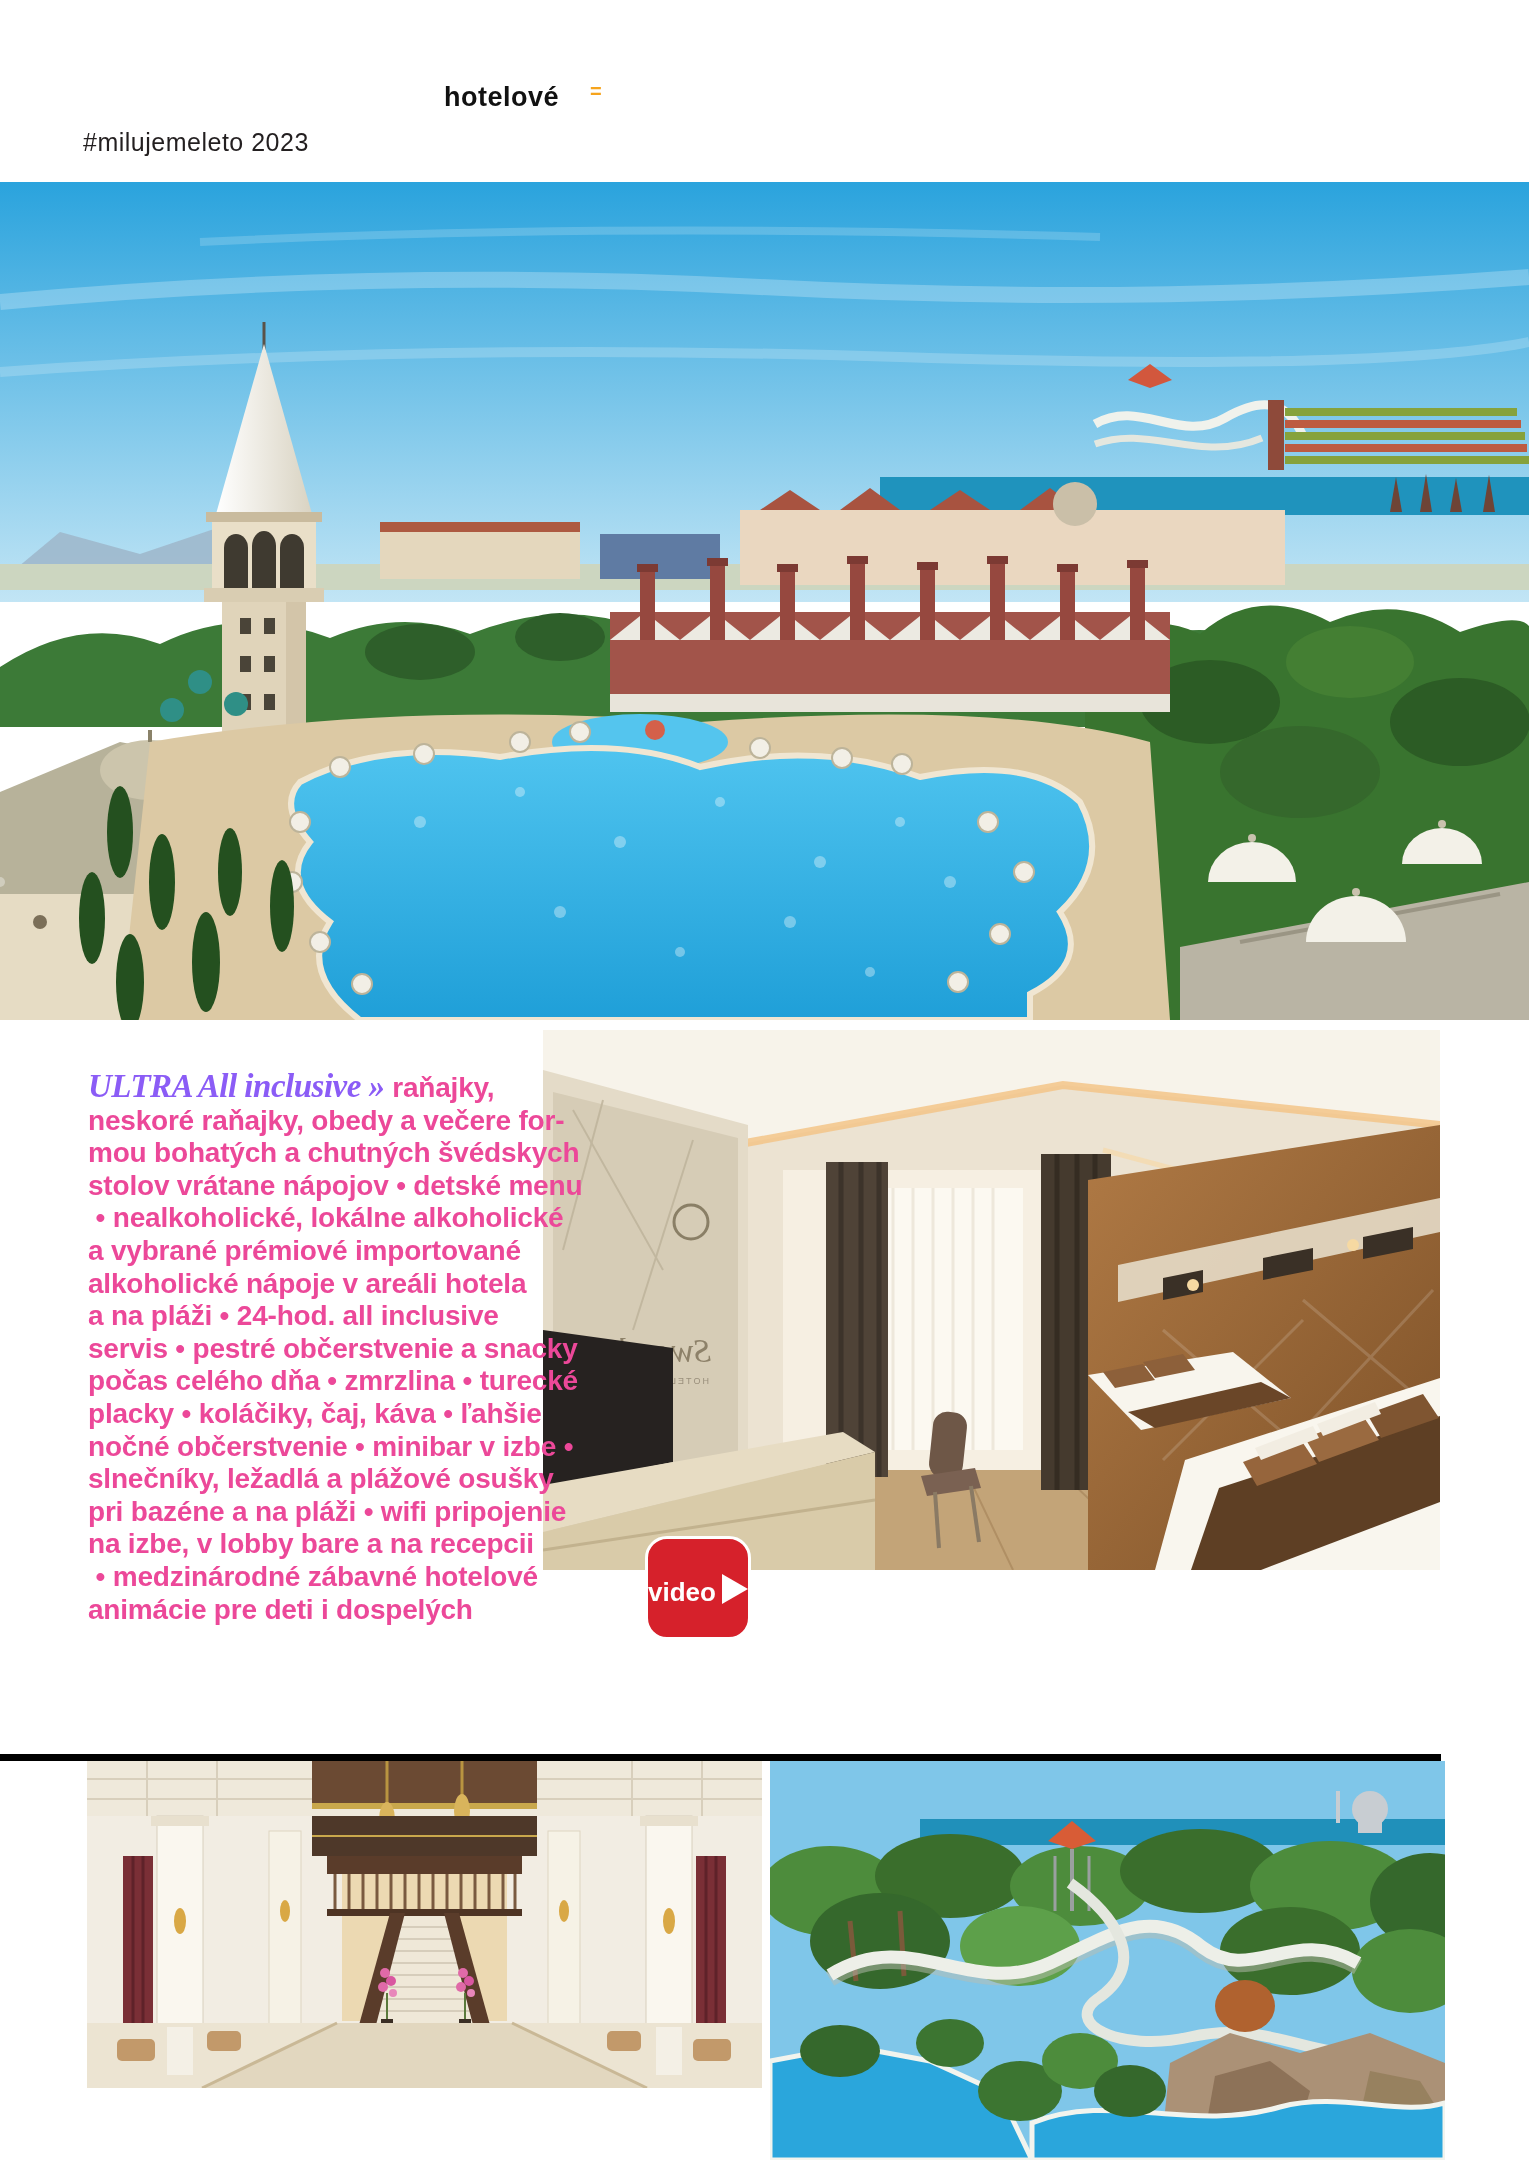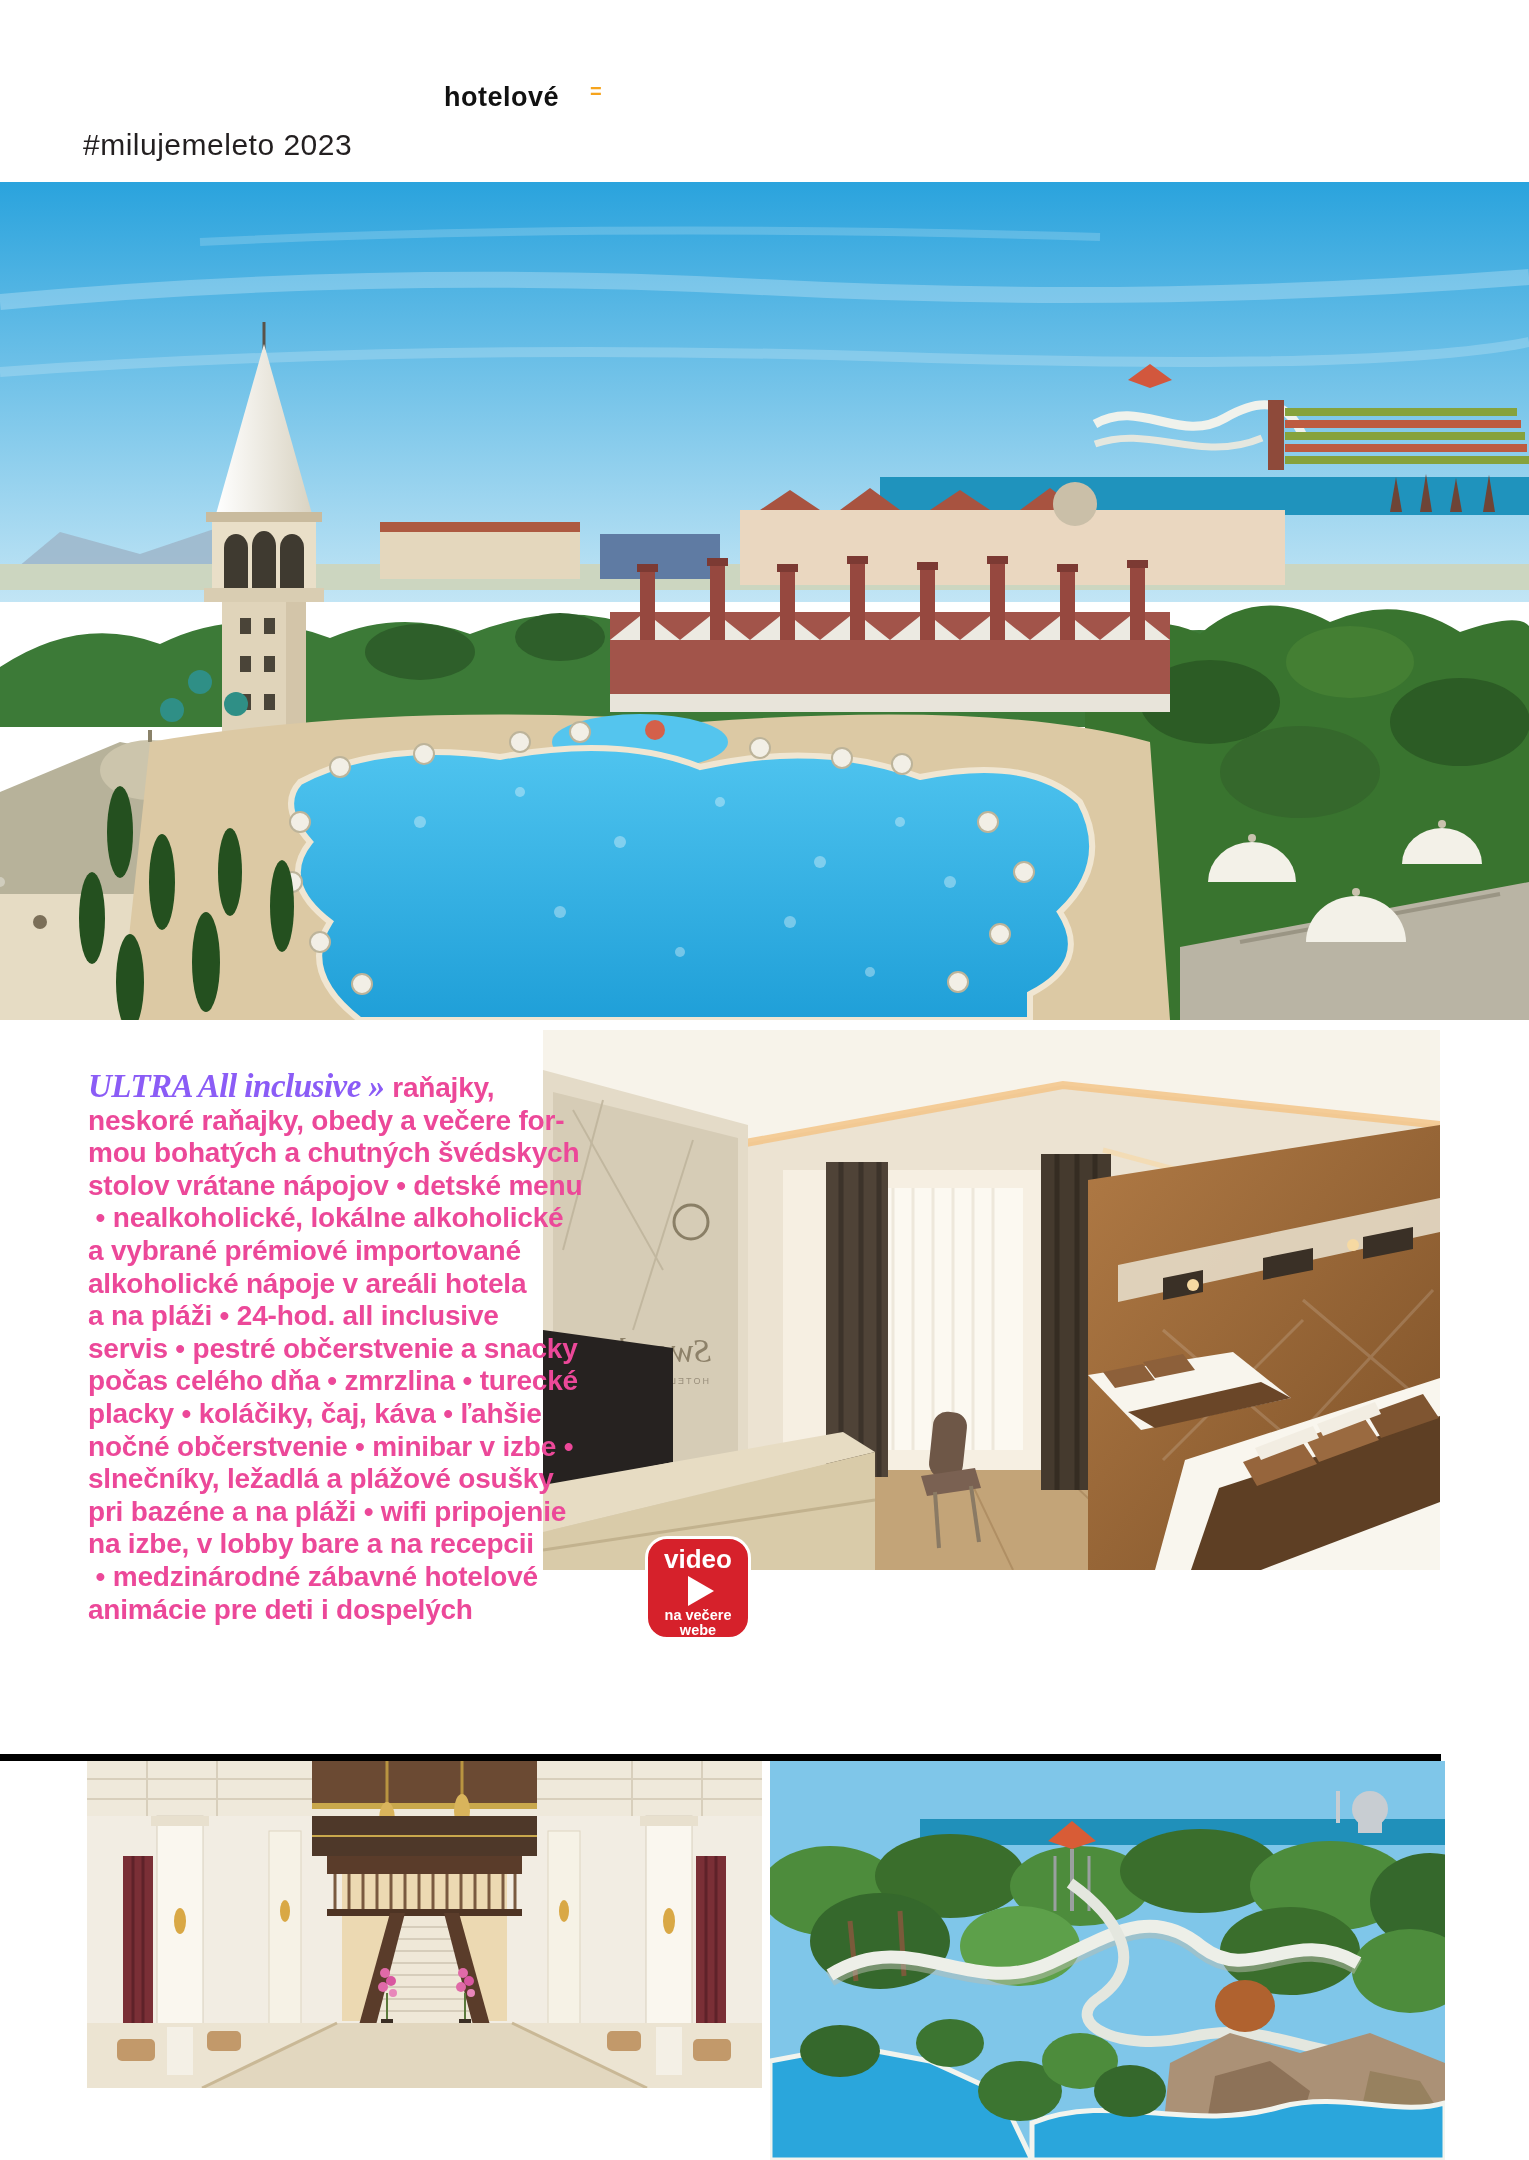--- a/index.html
+++ b/index.html
@@ -1,20 +1,20 @@
 <!DOCTYPE html>
 <html><head>
 <meta charset="utf-8">
 <style>
   html,body{margin:0;padding:0;background:#ffffff;}
   #page{position:relative;width:1529px;height:2160px;background:#fff;overflow:hidden;
         font-family:"Liberation Sans",sans-serif;}
 
   
-  .hashtag{position:absolute;left:83px;top:128px;font-size:30px;color:#231f20;
+  .hashtag{position:absolute;left:83px;top:128px;font-size:25px;color:#231f20;
            letter-spacing:.5px;font-weight:400;}
   .logo{position:absolute;left:378px;top:82px;width:280px;height:90px;}
   .logo-top{position:absolute;left:66px;top:0;font-size:27px;font-weight:700;color:#111;
             letter-spacing:.5px;}
   .logo-accent{position:absolute;left:212px;top:-2px;font-size:20px;font-weight:900;}
   .logo-letters{position:absolute;left:0;top:14px;font-size:58px;font-weight:800;
                 letter-spacing:-5px;line-height:1;}
   .logo-letters span{display:inline-block;}
   .header-right{position:absolute;top:92px;right:70px;display:flex;align-items:flex-end;}
   .region{font-size:34px;color:#231f20;font-weight:400;letter-spacing:.5px;margin-bottom:7px;}
@@ -33,21 +33,21 @@
   
   .article{position:absolute;left:88px;top:1072px;width:480px;line-height:28.6px;}
   .article .heading{font-family:"Liberation Serif",serif;font-style:italic;font-weight:700;
                     font-size:33px;line-height:28.6px;letter-spacing:-.5px;}
   .article .body{font-size:28px;font-weight:700;color:#ec4899;white-space:pre;
                  letter-spacing:-.2px;}
 
   
   .video-badge{position:absolute;left:645px;top:1536px;width:106px;height:104px;
                border-radius:22px;border:3px solid #fff;box-sizing:border-box;
-               display:flex;flex-direction:column;align-items:center;z-index:5;
+               display:flex;flex-direction:row;align-items:center;z-index:5;
                cursor:pointer;}
   .video-badge .vlabel{color:#fff;font-size:26px;font-weight:700;line-height:1;margin-top:7px;}
   .play{width:0;height:0;border-left:26px solid #fff;border-top:15px solid transparent;
         border-bottom:15px solid transparent;margin:4px 0 2px 6px;}
   .vsub{color:#fff;font-size:14.5px;font-weight:700;line-height:15px;text-align:center;}
 
   
   .rule{position:absolute;left:0;top:1754px;width:1441px;height:7px;background:#000;}
 </style>
 </head>

